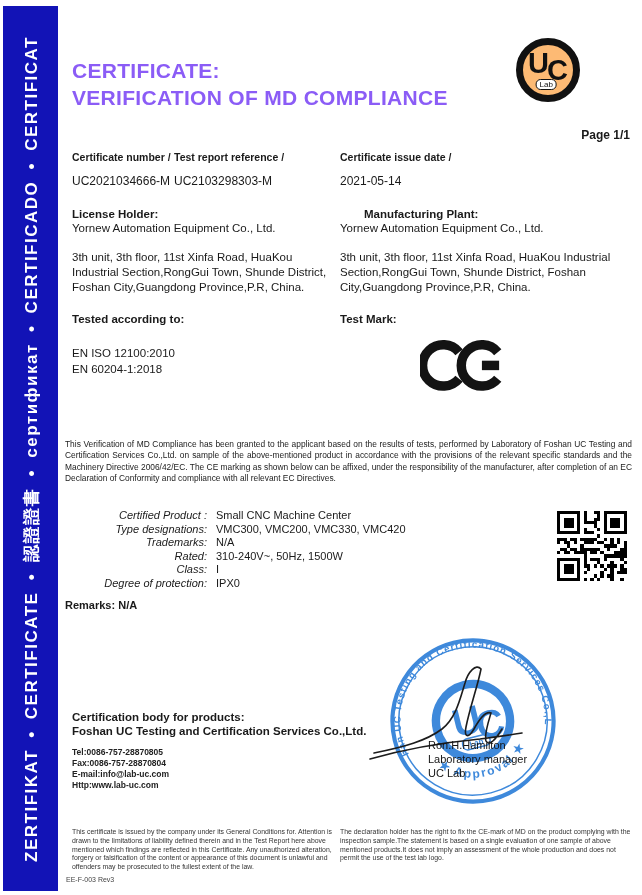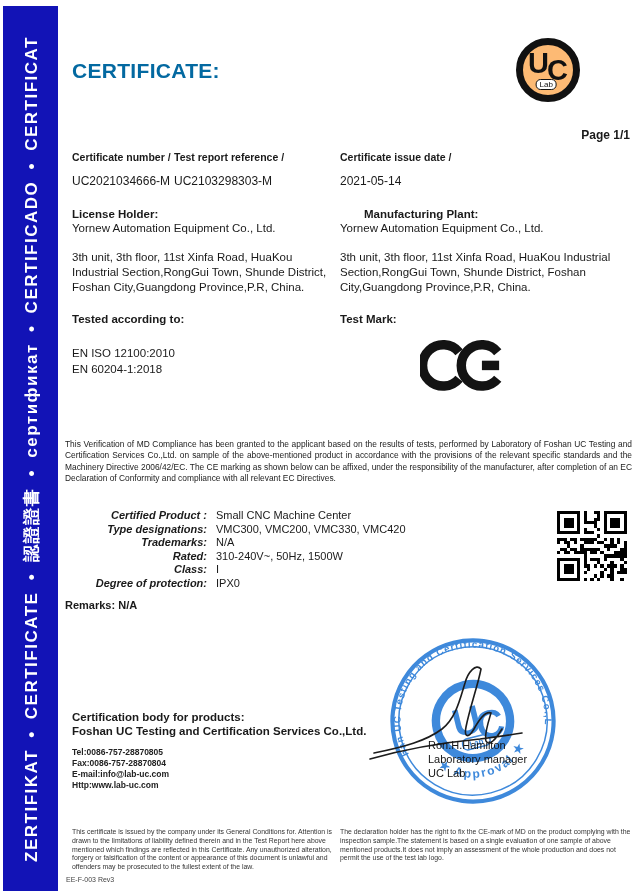--- a/index.html
+++ b/index.html
@@ -15,21 +15,21 @@
     background:#1213b6;
   }
   .sidebar-text {
     position:absolute; top:50%; left:50%;
     transform:translate(-50%,-50%) rotate(-90deg);
     white-space:nowrap; color:#ffffff; font-weight:bold;
     font-size:17px; letter-spacing:1.5px; word-spacing:5px;
   }
 
   
-  .title { left:72px; top:57px; font-size:21px; font-weight:bold; line-height:27px; letter-spacing:0.3px; color:#0369a1; }
+  .title { left:72px; top:57px; font-size:21px; font-weight:bold; line-height:27px; letter-spacing:0.3px; color:#8b5cf6; }
   .uc-logo { left:516px; top:38px; width:64px; height:64px; border:7px solid #111; border-radius:50%; box-sizing:border-box; background:#fdba74; }
   .uc-letters { position:absolute; left:0; top:2px; width:100%; text-align:center; font-weight:bold; color:#111; }
   .uc-letters .u { font-size:29px; vertical-align:top; letter-spacing:-2px; }
   .uc-letters .c { font-size:29px; vertical-align:top; display:inline-block; margin-top:7px; }
   .uc-lab { position:absolute; left:50%; bottom:5px; transform:translateX(-58%);
     font-size:8px; border:1px solid #111; border-radius:5px; padding:0 3px; background:#fff; color:#111; }
   .page-label { left:545px; top:128px; width:85px; text-align:right; font-size:12px; font-weight:bold; }
 
   
   .lbl { font-size:10.5px; font-weight:bold; }
@@ -39,21 +39,21 @@
 
   
   .standards { left:72px; top:345px; font-size:11.5px; line-height:16px; }
 
   
   .statement { left:65px; top:439px; width:567px; font-size:8.4px; line-height:11.4px; text-align:justify; color:#222; }
 
   
   .product { left:65px; top:509px; font-size:11px; line-height:13.6px; }
   .product-row { display:flex; }
-  .product-label { width:142px; text-align:right; font-weight:bold; font-style:italic; flex:none; }
+  .product-label { width:142px; text-align:right; font-weight:normal; font-style:italic; flex:none; }
   .product-value { margin-left:9px; white-space:nowrap; }
 
   .remarks { left:65px; top:599px; font-size:11px; font-weight:bold; }
 
   
   .qr { left:557px; top:511px; width:70px; height:70px; }
   .qr svg { width:100%; height:100%; shape-rendering:crispEdges; }
 
   
   .cert-body-label { left:72px; top:711px; font-size:11.5px; font-weight:bold; }
@@ -73,20 +73,21 @@
 </style>
 </head>
 <body>
 
 <div class="sidebar">
   <div class="sidebar-text">ZERTIFIKAT • CERTIFICATE • 認證證書 • сертификат • CERTIFICADO • CERTIFICAT</div>
 </div>
 
 <div class="abs title">
   <div>CERTIFICATE:</div>
+  <div>VERIFICATION OF MD COMPLIANCE</div>
 </div>
 
 <div class="abs uc-logo">
   <div class="uc-letters"><span class="u">U</span><span class="c">C</span></div>
   <div class="uc-lab">Lab</div>
 </div>
 
 <div class="abs page-label">Page 1/1</div>
 
 <div class="abs lbl" style="left:72px; top:151px;">Certificate number /</div>

